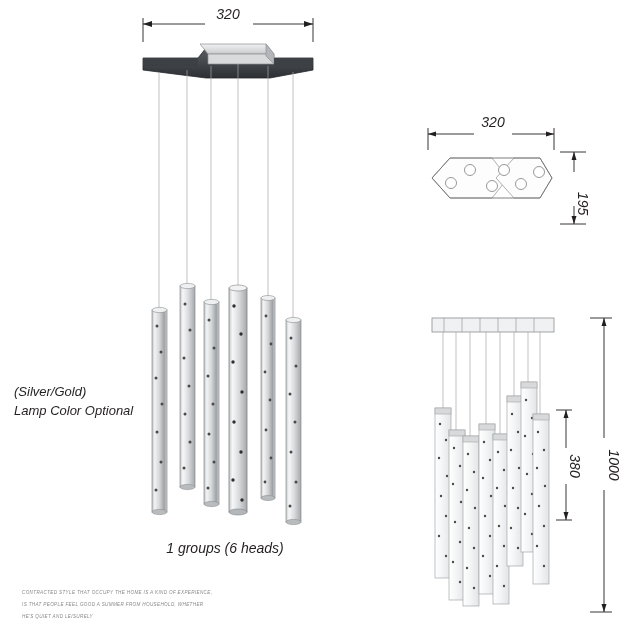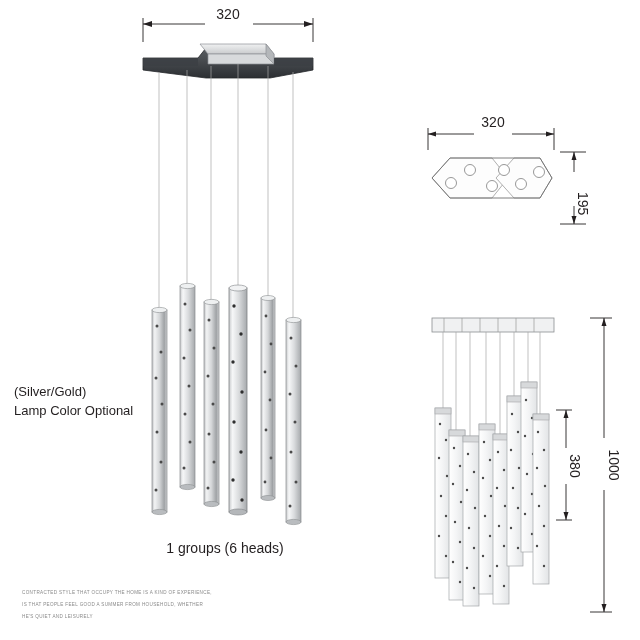--- a/index.html
+++ b/index.html
@@ -11,20 +11,21 @@
     width: 640px;
     height: 640px;
     font-family: "Liberation Sans", sans-serif;
     color: #231f20;
     overflow: hidden;
     position: relative;
   }
   .stage {
     position: absolute;
     inset: 0;
+    font-style: italic;
   }
   svg.diagram {
     position: absolute;
     left: 0;
     top: 0;
     width: 640px;
     height: 640px;
   }
   .dim-text {
     font-family: "Liberation Sans", sans-serif;

